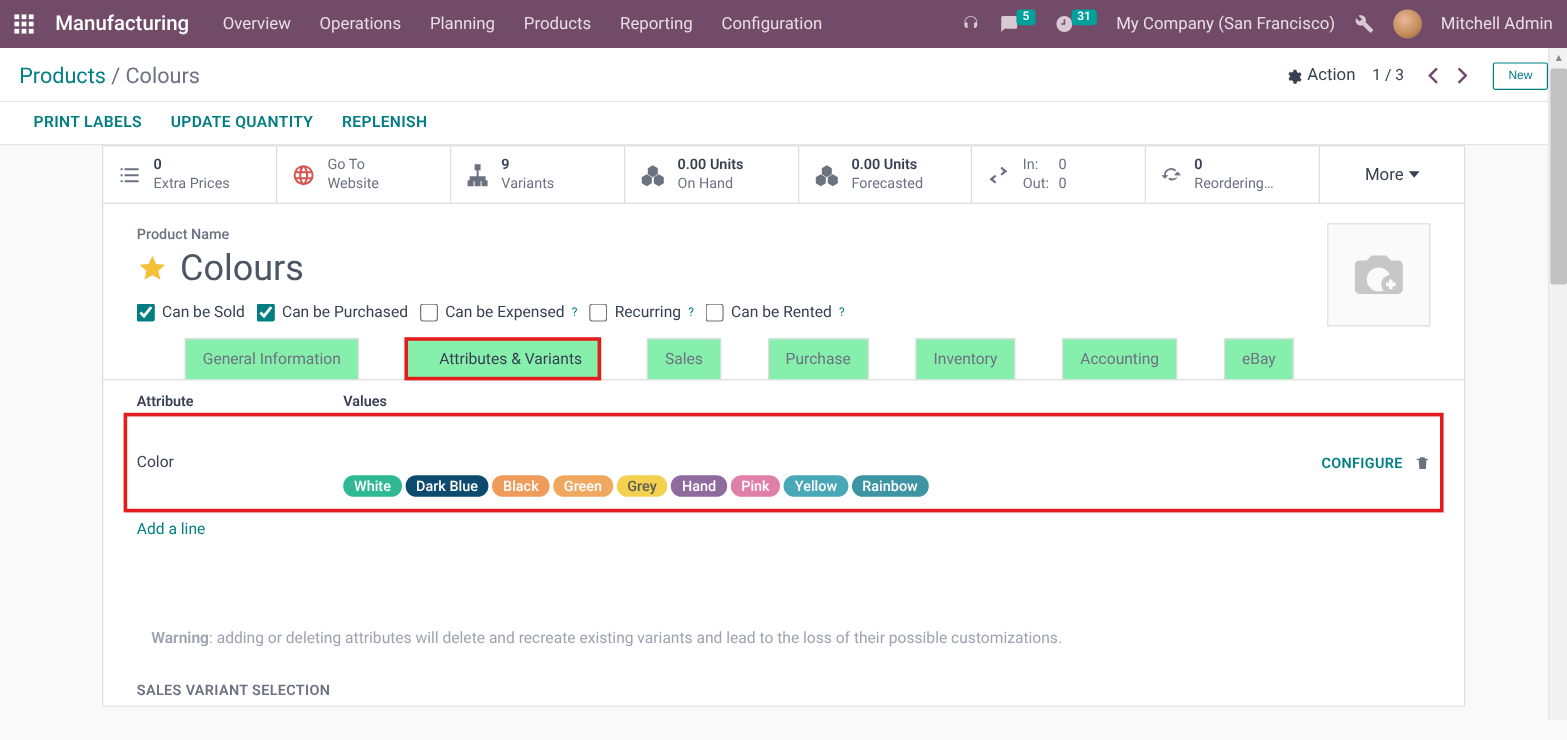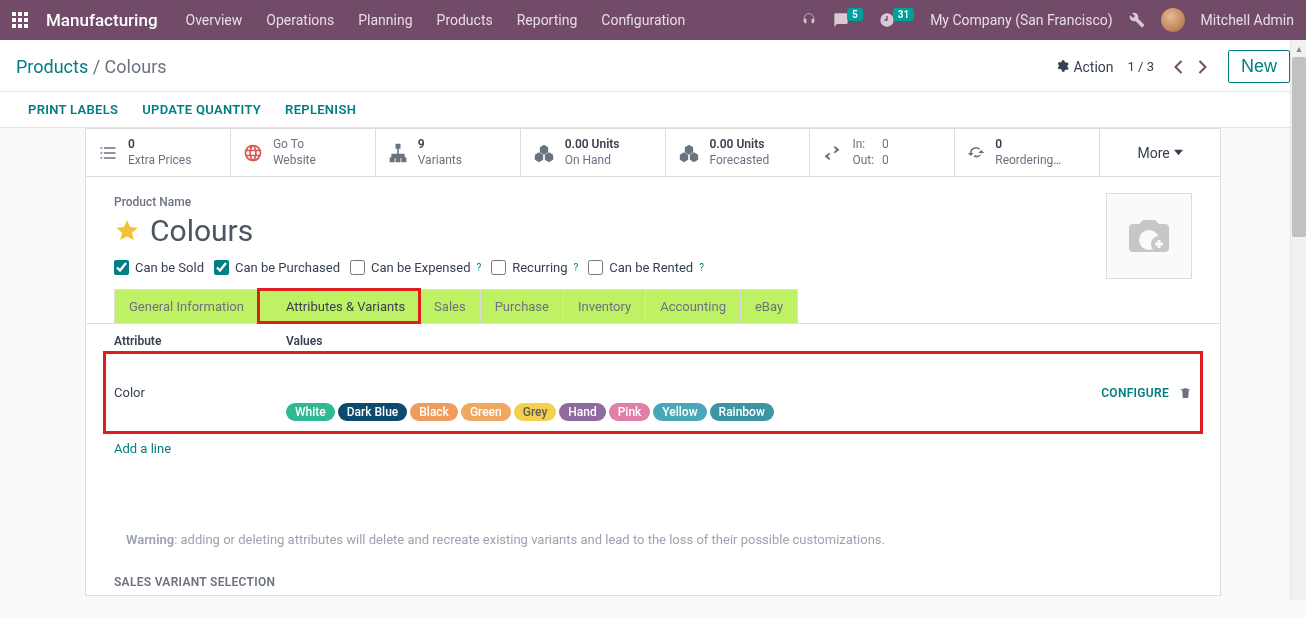--- a/index.html
+++ b/index.html
@@ -18,26 +18,26 @@
   .badge-num { background: #00a09d; color: #fff; font-size: 10px; font-weight: 600; padding: 1px 5px; border-radius: 3px; margin-left: -2px; position: relative; top: -6px; }
   .company-name { font-size: 14px; color: #e8dde5; }
   .avatar { width: 24px; height: 24px; border-radius: 50%; background: radial-gradient(circle at 40% 35%, #e8b894 0%, #c48a5e 60%, #8a5a3a 100%); }
 
   
   .subbar { background: #fff; padding: 10px 16px 8px 16px; display: flex; align-items: center; border-bottom: 1px solid #e5e5e5; }
   .breadcrumb { font-size: 18px; color: #6b7280; }
   .breadcrumb a { color: #017e84; text-decoration: none; }
   .breadcrumb .current { color: #6b7280; }
   .subbar-right { margin-left: auto; display: flex; align-items: center; gap: 14px; }
-  .action-menu { color: #374151; font-size: 14px; cursor: pointer; display: flex; align-items: flex-start; gap: 4px; }
+  .action-menu { color: #374151; font-size: 14px; cursor: pointer; display: flex; align-items: flex-end; gap: 4px; }
   .pager { color: #374151; font-size: 13px; }
   .pager-arrows { display: flex; gap: 2px; }
   .pager-arrow { width: 22px; height: 26px; display: flex; align-items: center; justify-content: center; cursor: pointer; color: #374151; }
   .pager-arrow svg { fill: #714b67; }
-  .new-btn { border: 1px solid #017e84; color: #017e84; background: #fff; padding: 5px 12px; font-size: 18px; cursor: pointer; border-radius: 2px; }
+  .new-btn { border: 1px solid #017e84; color: #017e84; background: #fff; padding: 5px 12px; font-size: 10px; cursor: pointer; border-radius: 2px; }
 
   
   .actionbar { background: #fff; padding: 10px 28px; border-bottom: 1px solid #e5e5e5; display: flex; gap: 24px; }
   .actionbar a { color: #017e84; font-weight: 600; font-size: 13px; cursor: pointer; letter-spacing: 0.3px; }
 
   
   .content-wrap { padding: 0; display: flex; justify-content: center; }
   .sheet { width: 1136px; background: #fff; border: 1px solid #ddd; margin-top: 0; }
 
   
@@ -60,21 +60,21 @@
   .img-placeholder { position: absolute; right: 28px; top: 16px; width: 86px; height: 86px; border: 1px solid #ddd; display: flex; align-items: center; justify-content: center; color: #bbb; background: #fafafa; }
 
   
   .checks { display: flex; gap: 10px; padding: 0 28px 14px 28px; align-items: center; flex-wrap: wrap; }
   .check { display: flex; align-items: center; gap: 6px; font-size: 13px; color: #374151; }
   .check input { width: 15px; height: 15px; accent-color: #017e84; }
   .help-q { color: #017e84; font-size: 10px; vertical-align: super; cursor: pointer; }
 
   
   .tabs { display: flex; padding: 0 28px; }
-  .tab { padding: 9px 14px; border: 1px solid #ddd; border-bottom: none; font-size: 13px; color: #6b7280; cursor: pointer; background: #bef264; margin-right: -1px; }
+  .tab { padding: 9px 14px; border: 1px solid #ddd; border-bottom: none; font-size: 13px; color: #6b7280; cursor: pointer; background: #86efac; margin-right: -1px; margin-left: 40px; }
   .tab.active { color: #374151; }
   .tab.highlighted { outline: 3px solid #e11d1d; outline-offset: -2px; position: relative; z-index: 1; padding-left: 27px; }
   .tabbody { border-top: 1px solid #ddd; margin: 0 0; padding: 0 28px 20px 28px; }
 
   
   .attr-head { display: flex; padding: 10px 0 8px 0; font-size: 12px; font-weight: 600; color: #374151; }
   .attr-head .col-attr { width: 172px; }
   .attr-head .col-val { flex: 1; }
   .attr-row-wrap { outline: 3px solid #e11d1d; outline-offset: 2px; margin: 0 -6px; padding: 8px 6px; display: flex; align-items: center; }
   .attr-row-wrap .col-attr { width: 172px; font-size: 13px; color: #374151; }

